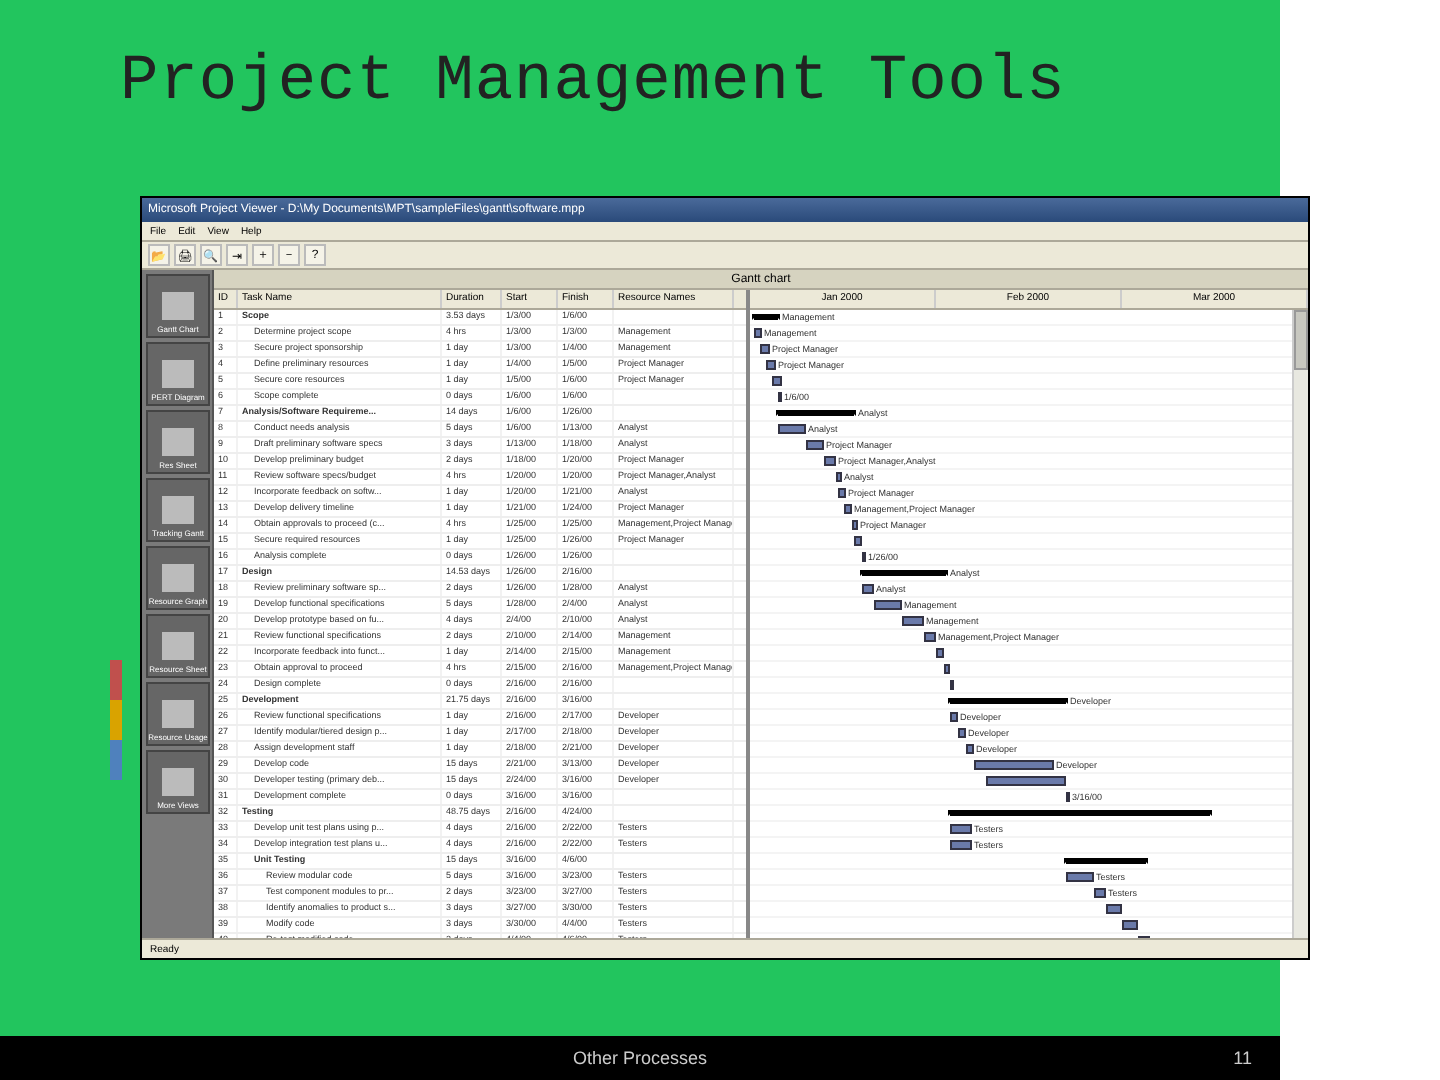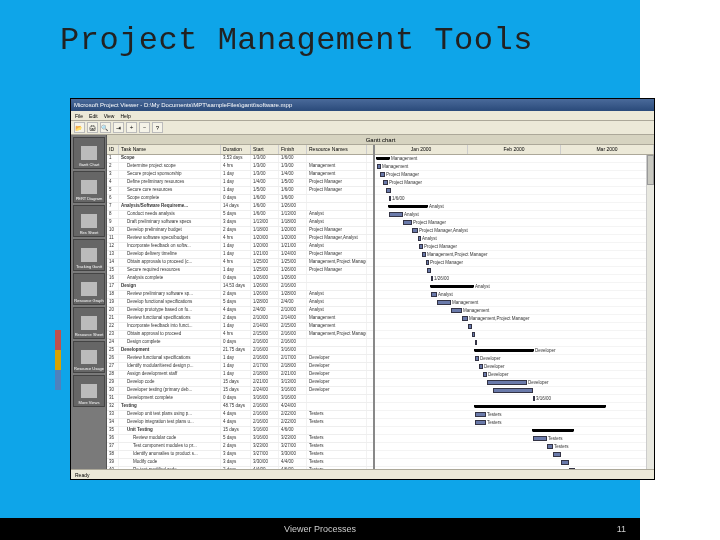--- a/index.html
+++ b/index.html
@@ -1,17 +1,17 @@
 <!DOCTYPE html>
 <html><head>
 <meta charset="utf-8">
 <style>
   * { margin: 0; padding: 0; box-sizing: border-box; }
   body { width: 720px; height: 540px; background: #fff; font-family: Verdana, sans-serif; overflow: hidden; }
-  .slide { width: 640px; height: 540px; position: relative; background: #0ea5e9; }
+  .slide { width: 640px; height: 540px; position: relative; background: #22c55e; }
   .title { font-family: "Courier New", monospace; font-size: 32px; font-weight: normal; color: #222; padding: 22px 0 0 60px; letter-spacing: 0.5px; }
   .accent-bars { position: absolute; left: 55px; top: 330px; display: flex; flex-direction: column; }
   .accent-bars div { width: 6px; height: 20px; }
   .ab1 { background: #c0504d; }
   .ab2 { background: #d9a300; }
   .ab3 { background: #4f81bd; }
   .footer { position: absolute; bottom: 0; left: 0; right: 0; height: 22px; background: #000; color: #ccc; font-size: 9px; display: flex; align-items: center; justify-content: space-between; padding: 0 14px; }
   .footer .mid { position: absolute; left: 50%; transform: translateX(-50%); }
   .app-window { position: absolute; left: 70px; top: 98px; width: 585px; height: 382px; background: #e8e8e0; border: 1px solid #000; font-size: 6px; color: #000; }
   .titlebar { height: 12px; background: linear-gradient(#4a6a9a,#2a4a7a); color: #fff; font-size: 6px; padding: 1px 3px; display: flex; align-items: center; }
@@ -643,16 +643,16 @@
               </div>
           </div>
         </div>
       </div>
     </div>
     <div class="statusbar">Ready</div>
   </div>
 
   <div class="footer">
     <span></span>
-    <span class="mid">Viewer Processes</span>
+    <span class="mid">Other Processes</span>
     <span>11</span>
   </div>
 </div>
 
 </body></html>

